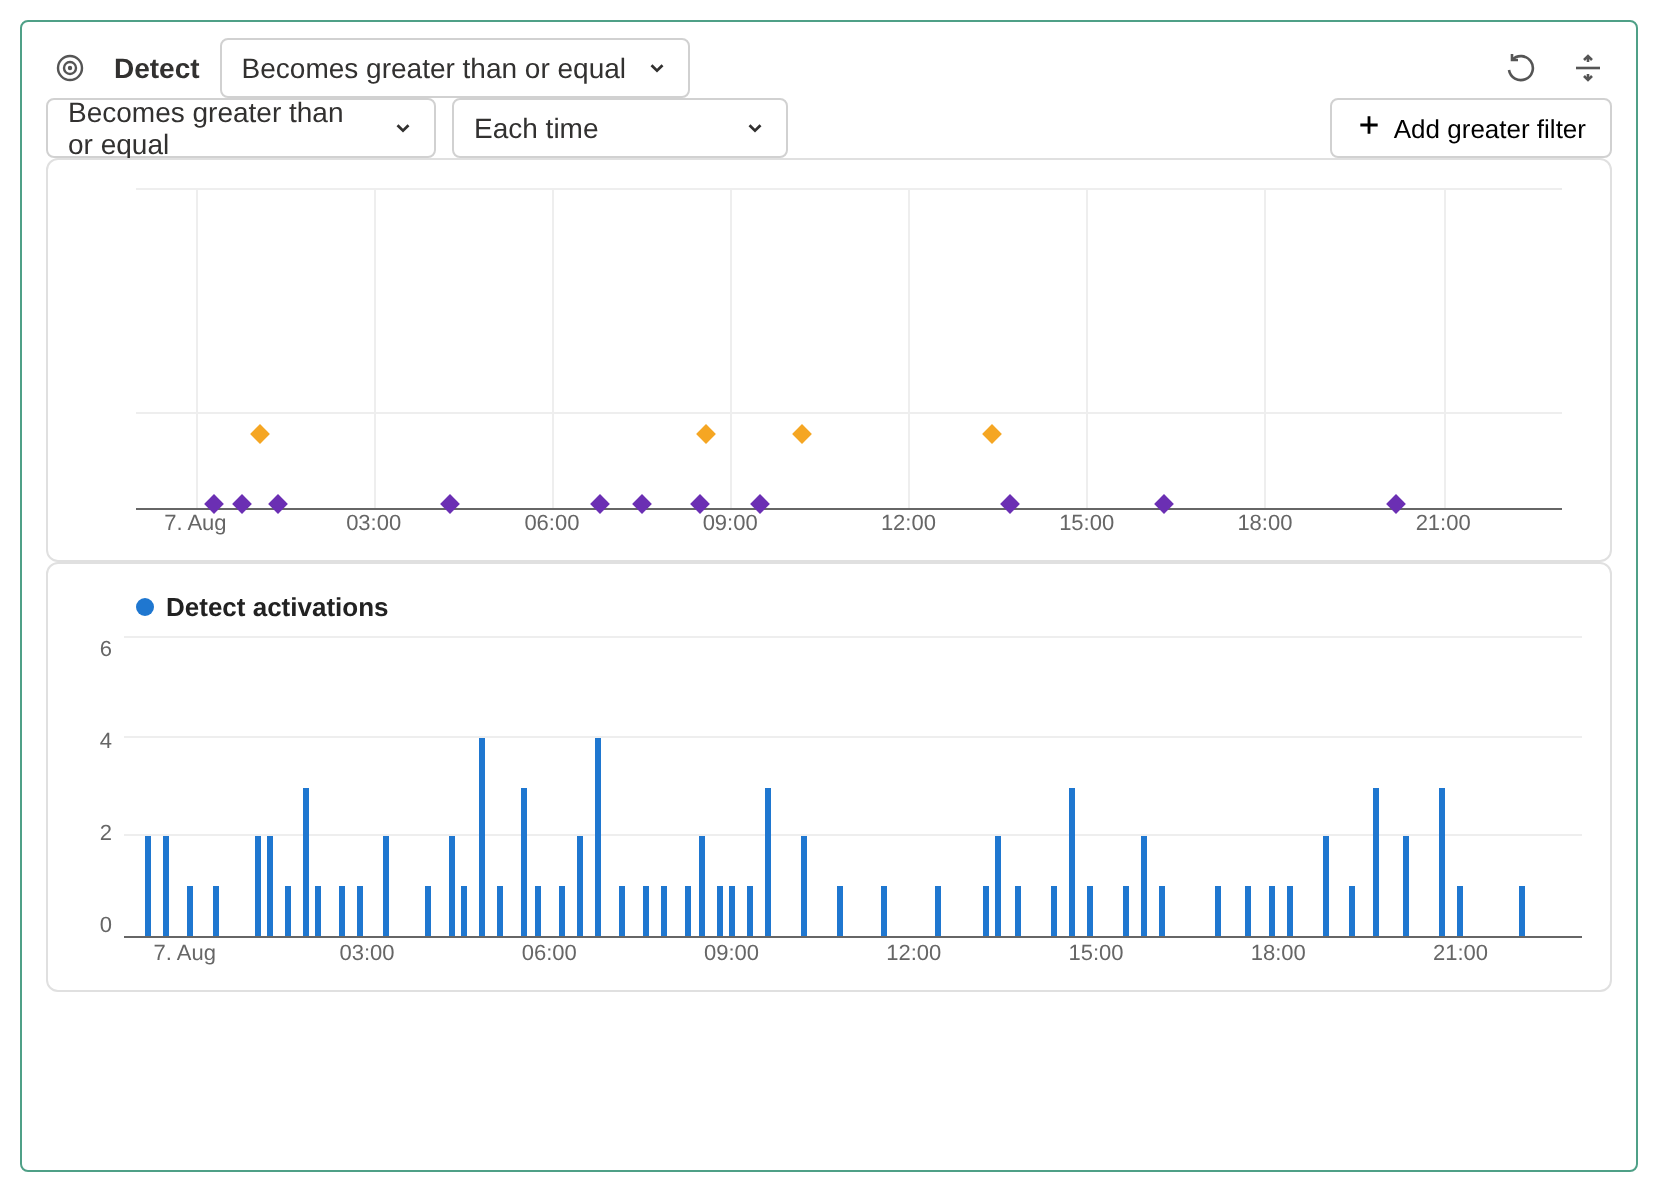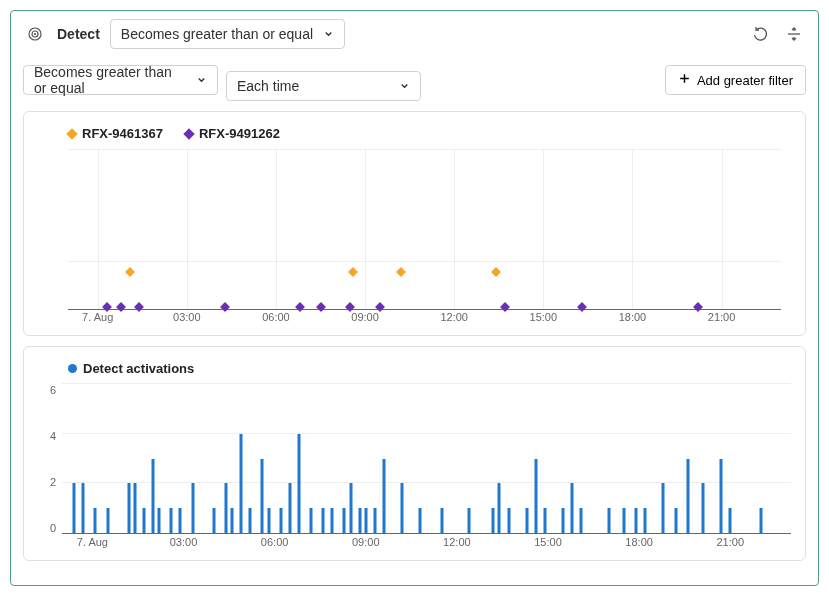--- a/index.html
+++ b/index.html
@@ -12,21 +12,20 @@
     width: 829px;
     height: 598px;
   }
   .panel {
     border: 1px solid #4fa087;
     border-radius: 4px;
     padding: 8px 12px 12px;
     height: 576px;
     display: flex;
     flex-direction: column;
-    gap: 10px;
   }
   .header {
     display: flex;
     align-items: center;
     gap: 10px;
   }
   .header .spacer { flex: 1; }
   .icon-btn {
     width: 24px; height: 24px;
     display: flex; align-items: center; justify-content: center;
@@ -45,21 +44,21 @@
   .filter-row {
     display: flex; gap: 8px; align-items: center;
   }
   .filter-row .spacer { flex: 1; }
   .select-wide { width: 195px; }
   .num-input {
     border: 1px solid #d1d1d1; border-radius: 4px;
     padding: 4px 10px; background: #fff; height: 30px; width: 150px;
     font-size: 14px;
   }
-  .select-mid { width: 195px; margin-top: 12px; }
+  .select-mid { width: 168px; }
   .add-btn {
     display: inline-flex; align-items: center; gap: 6px;
     border: 1px solid #d1d1d1; border-radius: 4px;
     padding: 4px 12px; background: #fff; cursor: pointer;
     height: 30px; font-size: 13px;
   }
   .chart-card {
     border: 1px solid #e0e0e0; border-radius: 6px;
     padding: 14px 14px 6px 14px;
     position: relative;
@@ -185,30 +184,20 @@
       <span>
         <svg width="13" height="13" viewBox="0 0 12 12" stroke="currentColor" stroke-width="1.3">
             <path d="M6 2v8M2 6h8"></path>
           </svg>
       </span>
       <span>Add greater filter</span>
     </button>
   </div>
 
   <div class="chart-card">
-    <div class="legend">
-      <div class="legend-item">
-        <span class="diamond orange"></span>
-        <span>RFX-9461367</span>
-      </div>
-      <div class="legend-item">
-        <span class="diamond purple"></span>
-        <span>RFX-9491262</span>
-      </div>
-    </div>
     <div class="scatter-area" id="scatter-area">
         <div class="grid-h" style="top: 70%;"></div>
         <div class="grid-v" style="left: 4.16667%;"></div>
         <div class="grid-v" style="left: 16.6667%;"></div>
         <div class="grid-v" style="left: 29.1667%;"></div>
         <div class="grid-v" style="left: 41.6667%;"></div>
         <div class="grid-v" style="left: 54.1667%;"></div>
         <div class="grid-v" style="left: 66.6667%;"></div>
         <div class="grid-v" style="left: 79.1667%;"></div>
         <div class="grid-v" style="left: 91.6667%;"></div>

